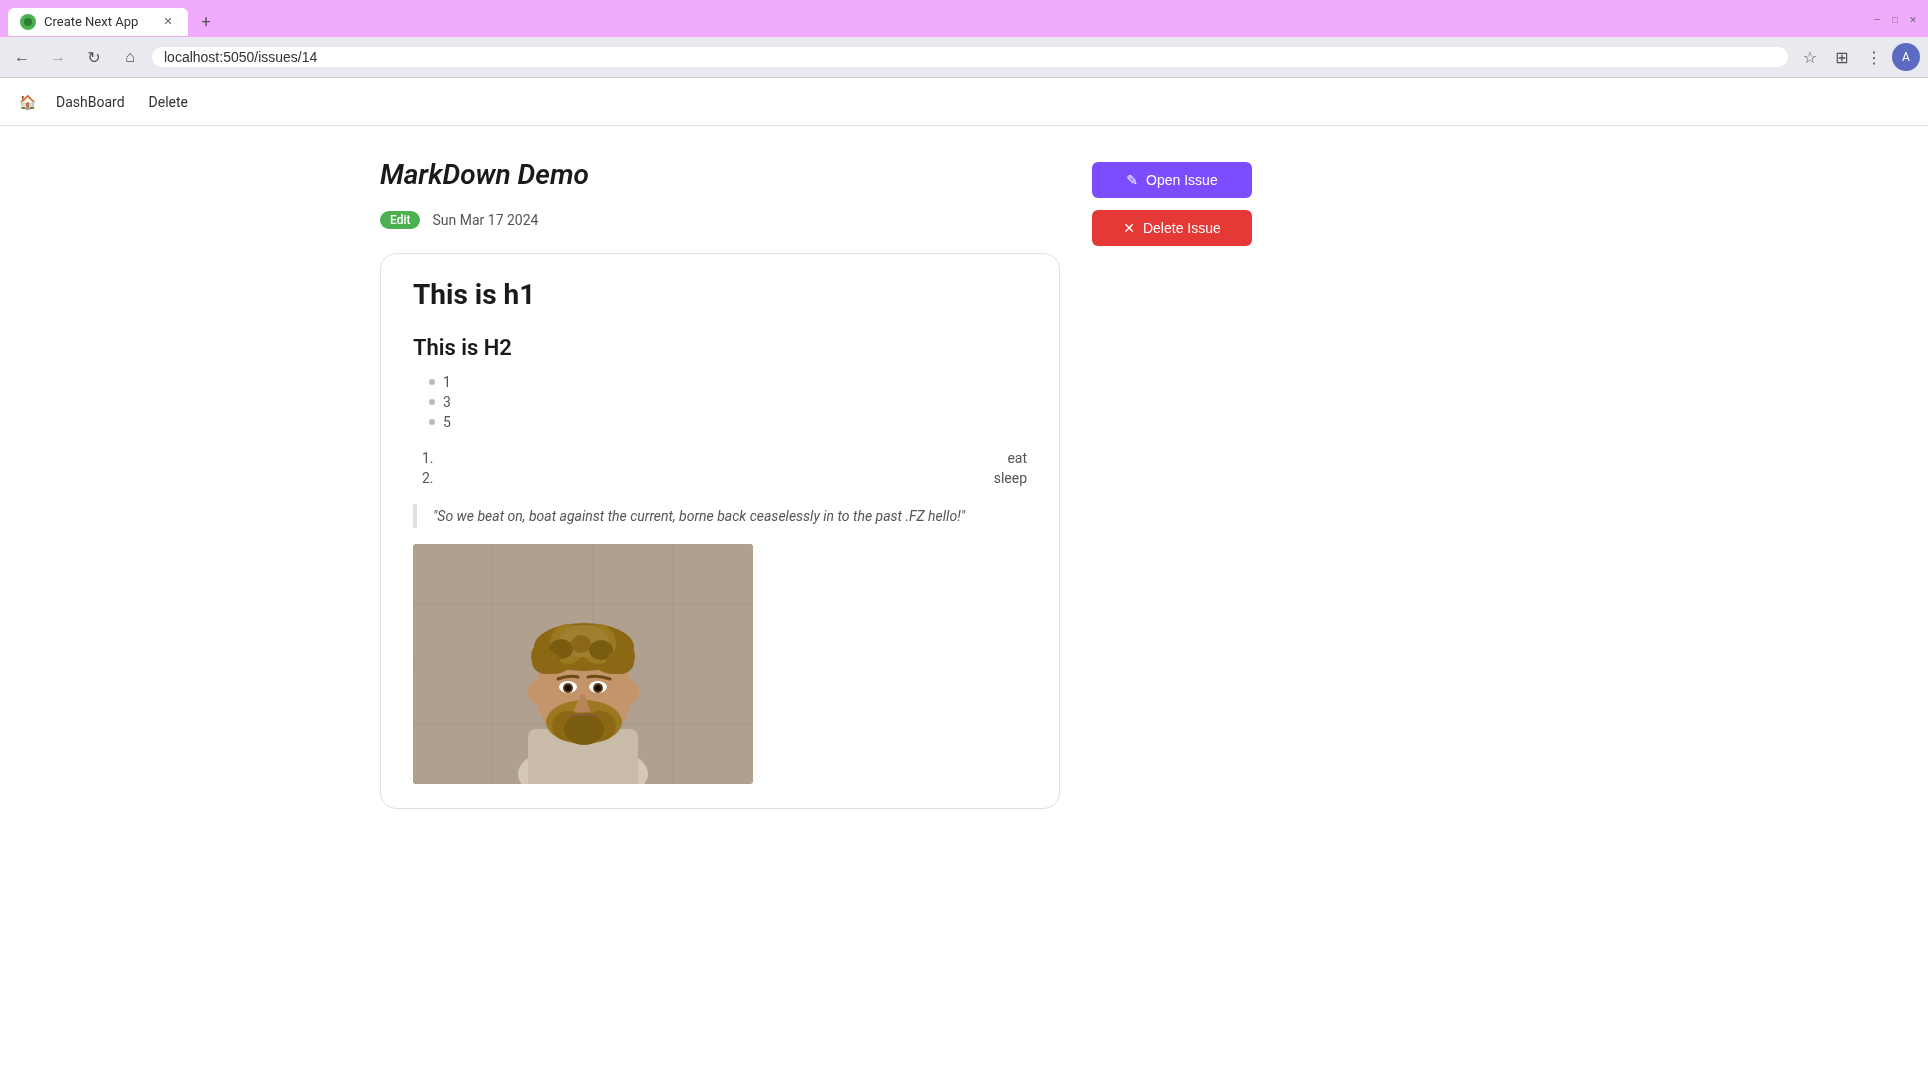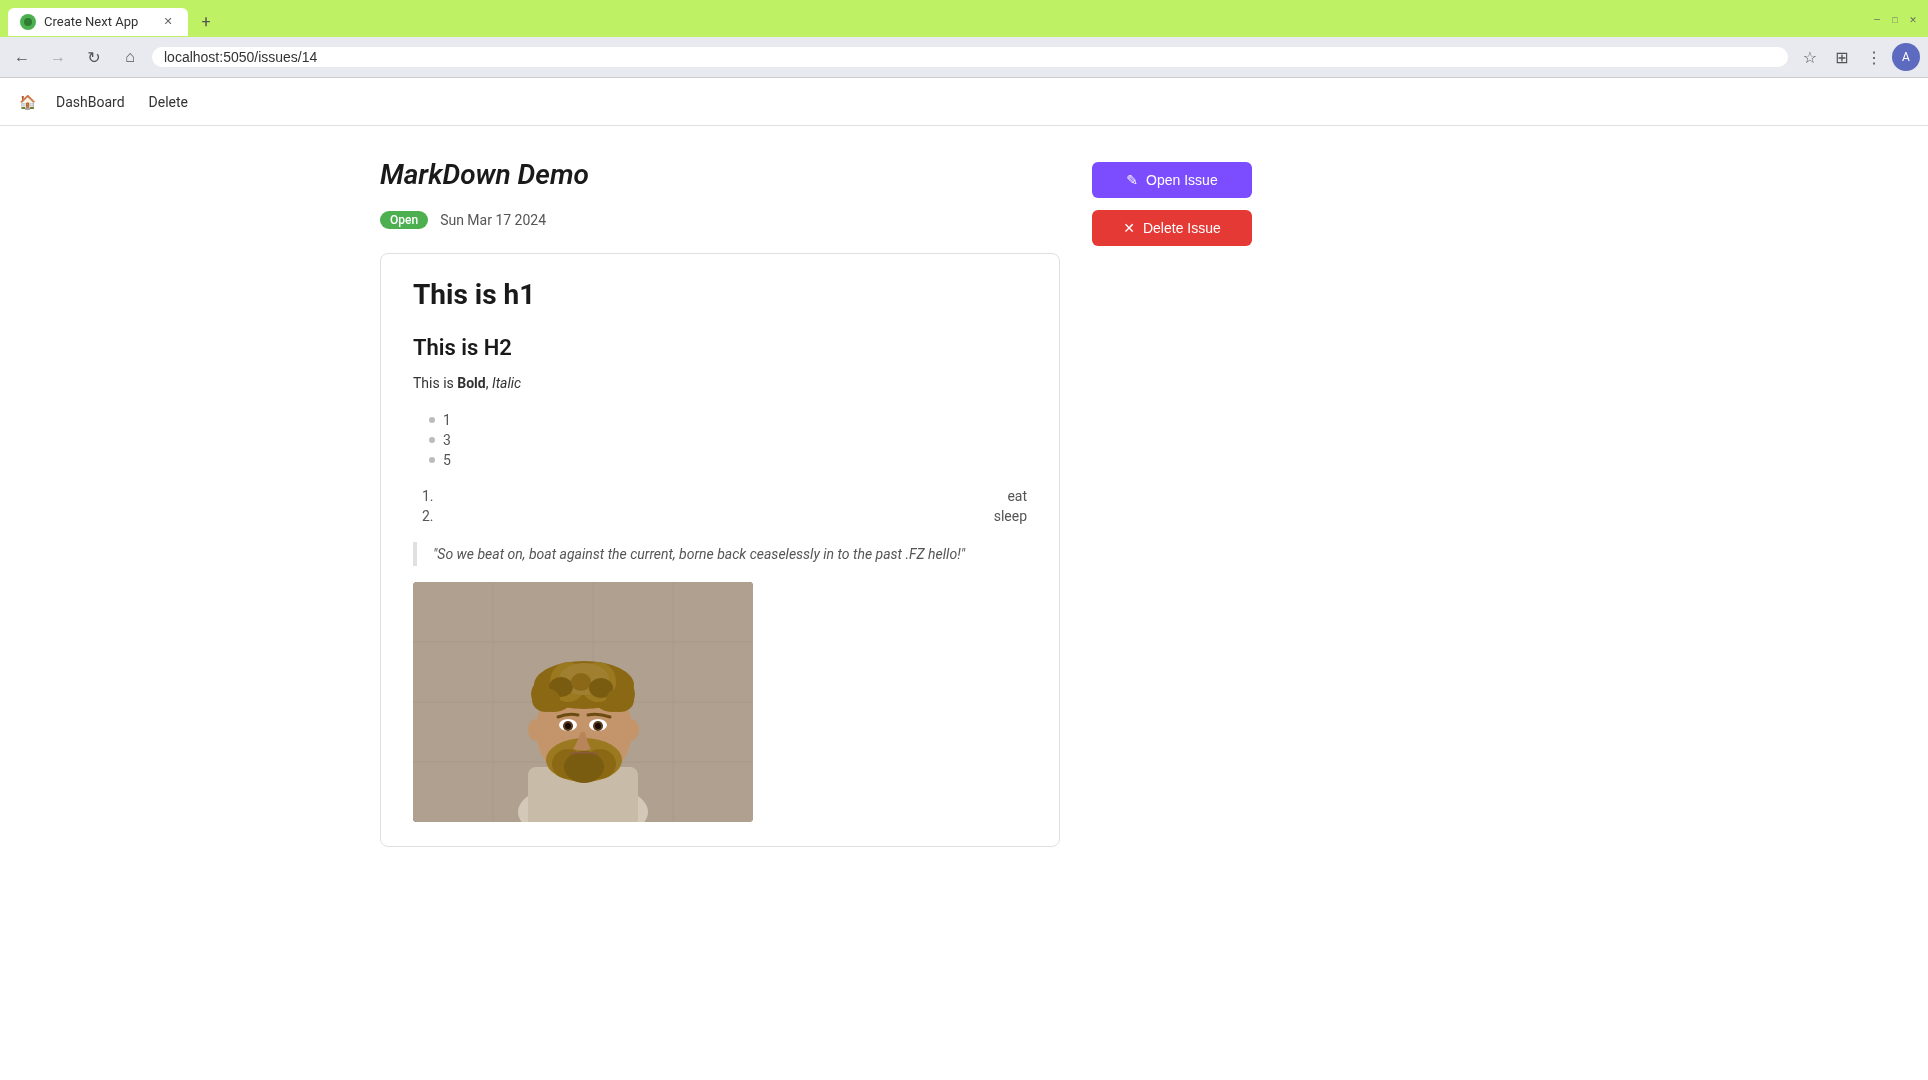--- a/index.html
+++ b/index.html
@@ -8,21 +8,21 @@
     
     .browser-chrome {
       background: #e8eaf0;
       border-bottom: 1px solid #ccc;
     }
     .tab-bar {
       display: flex;
       align-items: center;
       padding: 6px 8px 0;
       height: 37px;
-      background: #bef264;
+      background: #f0abfc;
     }
     .tab {
       display: flex;
       align-items: center;
       background: #fff;
       border-radius: 6px 6px 0 0;
       padding: 0 12px;
       height: 28px;
       font-size: 13px;
       gap: 8px;
@@ -196,21 +196,21 @@
     }
 
     .issue-date {
       font-size: 14px;
       color: #555;
     }
 
     .markdown-content {
       background: #fff;
       border: 1px solid #e0e0e0;
-      border-radius: 8px;
+      border-radius: 16px;
       padding: 24px 32px;
     }
 
     .md-h1 {
       font-size: 28px;
       font-weight: 700;
       color: #1a1a1a;
       margin-bottom: 8px;
       padding-bottom: 8px;
     }
@@ -370,31 +370,28 @@
 <nav class="app-nav">
   <div class="app-nav-home">🏠</div>
   <a class="app-nav-link">DashBoard</a>
   <a class="app-nav-link">Delete</a>
 </nav>
 
 <div class="main-content">
   <div class="issue-container">
     <h1 class="issue-title">MarkDown Demo</h1>
     <div class="issue-meta">
-      <span class="status-badge">Open</span>
+      <span class="status-badge">Edit</span>
       <span class="issue-date">Sun Mar 17 2024</span>
     </div>
 
     <div class="markdown-content">
       <h1 class="md-h1">This is h1</h1>
       <h2 class="md-h2">This is H2</h2>
 
-      <p class="md-paragraph">
-        <span>This is </span><span class="md-bold">Bold</span><span>, </span><span class="md-italic">Italic</span>
-      </p>
 
       <ul class="md-ul">
         <li>
             <span>1</span>
           </li>
         <li>
             <span>3</span>
           </li>
         <li>
             <span>5</span>

